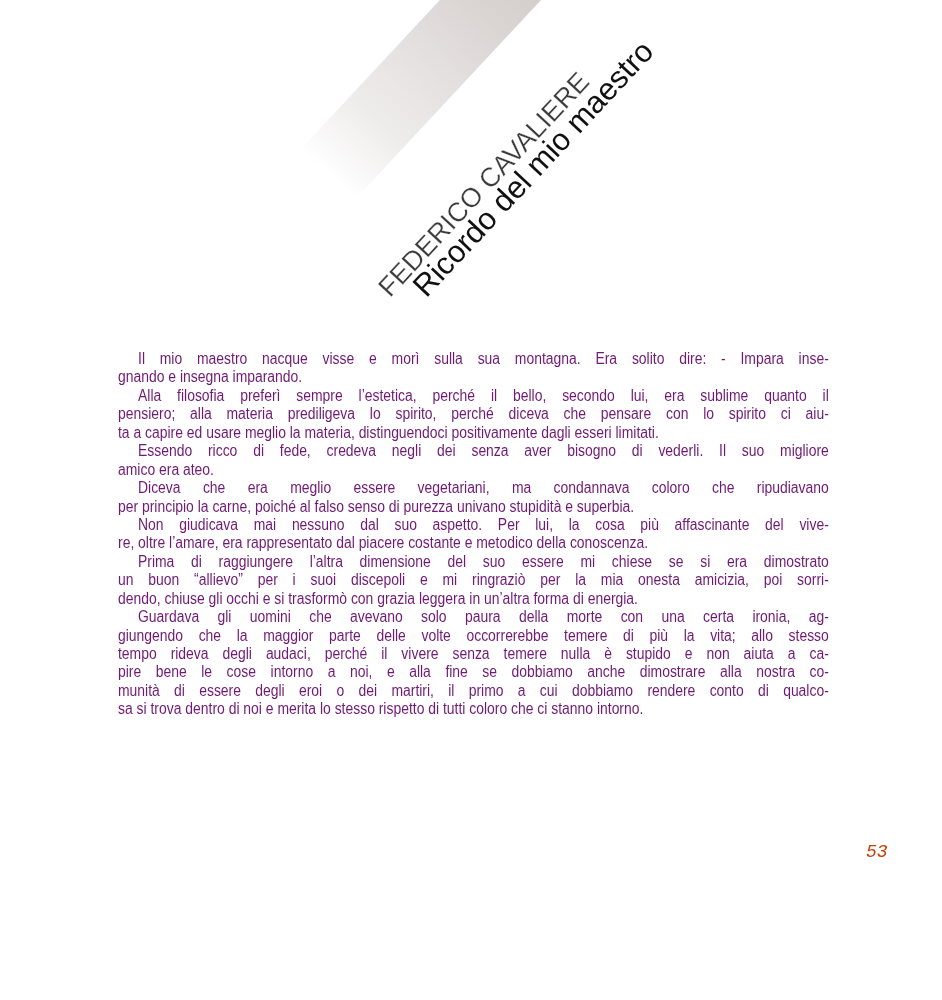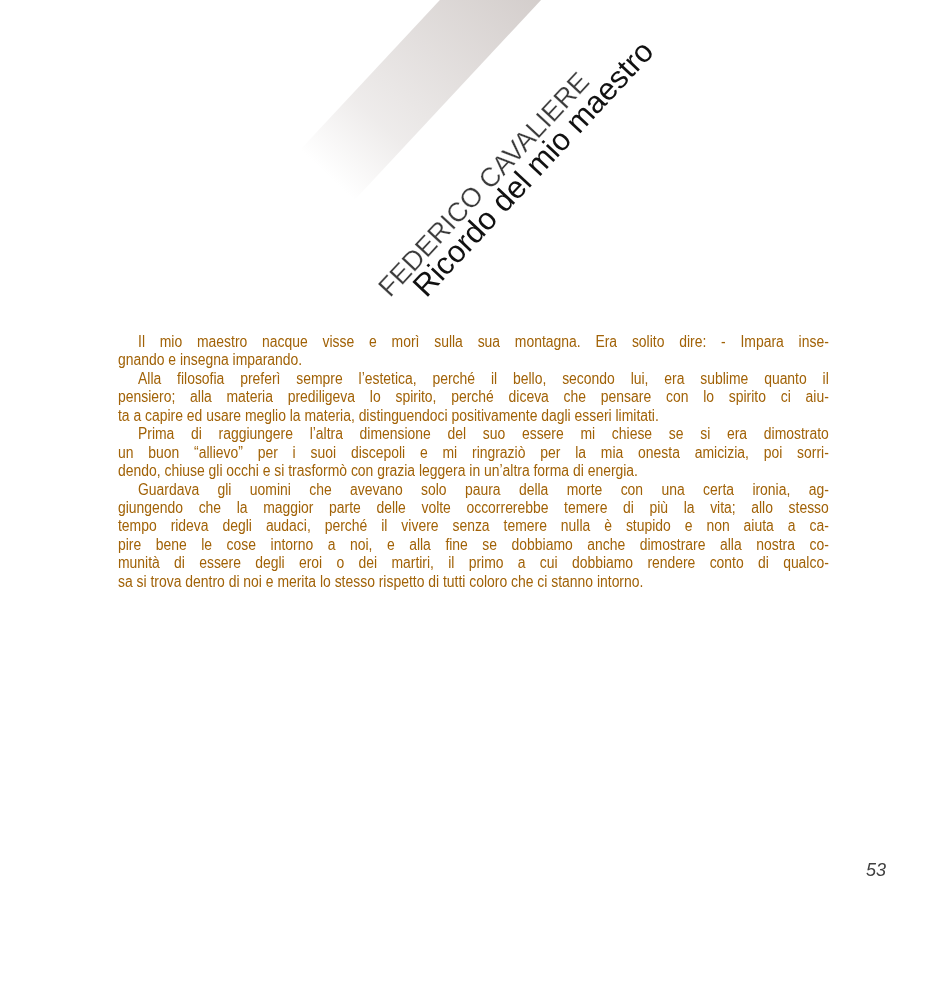--- a/index.html
+++ b/index.html
@@ -31,46 +31,46 @@
     opacity: 0.85;
   }
   .title {
     left: 432px; top: 268px;
     font-size: 31px; font-weight: normal;
     color: #111;
   }
 
   .body-text {
     position: absolute;
-    left: 118px; top: 333px;
+    left: 118px; top: 350px;
     width: 711px;
     font-family: "Liberation Sans", sans-serif;
     font-size: 16px;
-    color: #a16207;
+    color: #701a75;
   }
   .line {
     height: 18.45px;
     line-height: 18.45px;
     white-space: nowrap;
     text-align: justify;
     text-align-last: justify;
     transform: scaleX(0.87);
     transform-origin: 0 0;
     width: 817px;
   }
   .line.first { padding-left: 23px; width: 794px; }
   .line.last { text-align-last: left; }
 
   .page-number {
     position: absolute;
-    left: 866px; top: 860px;
-    font-family: Liberation Sans, sans-serif;
+    left: 866px; top: 842px;
+    font-family: Liberation Mono, monospace;
     font-style: italic;
     font-size: 18px;
-    color: #404040;
+    color: #c2410c;
   }
 </style>
 </head>
 <body>
 
 <div class="page">
 
   <div class="banner"></div>
 
   <div class="banner-line author">FEDERICO CAVALIERE</div>
@@ -80,20 +80,32 @@
     <div>
       <div class="line first">Il mio maestro nacque visse e morì sulla sua montagna. Era solito dire: - Impara inse-</div>
       <div class="line last">gnando e insegna imparando.</div>
     </div>
     <div>
       <div class="line first">Alla filosofia preferì sempre l’estetica, perché il bello, secondo lui, era sublime quanto il</div>
       <div class="line">pensiero; alla materia prediligeva lo spirito, perché diceva che pensare con lo spirito ci aiu-</div>
       <div class="line last">ta a capire ed usare meglio la materia, distinguendoci positivamente dagli esseri limitati.</div>
     </div>
     <div>
+      <div class="line first">Essendo ricco di fede, credeva negli dei senza aver bisogno di vederli. Il suo migliore</div>
+      <div class="line last">amico era ateo.</div>
+    </div>
+    <div>
+      <div class="line first">Diceva che era meglio essere vegetariani, ma condannava coloro che ripudiavano</div>
+      <div class="line last">per principio la carne, poiché al falso senso di purezza univano stupidità e superbia.</div>
+    </div>
+    <div>
+      <div class="line first">Non giudicava mai nessuno dal suo aspetto. Per lui, la cosa più affascinante del vive-</div>
+      <div class="line last">re, oltre l’amare, era rappresentato dal piacere costante e metodico della conoscenza.</div>
+    </div>
+    <div>
       <div class="line first">Prima di raggiungere l’altra dimensione del suo essere mi chiese se si era dimostrato</div>
       <div class="line">un buon “allievo” per i suoi discepoli e mi ringraziò per la mia onesta amicizia, poi sorri-</div>
       <div class="line last">dendo, chiuse gli occhi e si trasformò con grazia leggera in un’altra forma di energia.</div>
     </div>
     <div>
       <div class="line first">Guardava gli uomini che avevano solo paura della morte con una certa ironia, ag-</div>
       <div class="line">giungendo che la maggior parte delle volte occorrerebbe temere di più la vita; allo stesso</div>
       <div class="line">tempo rideva degli audaci, perché il vivere senza temere nulla è stupido e non aiuta a ca-</div>
       <div class="line">pire bene le cose intorno a noi, e alla fine se dobbiamo anche dimostrare alla nostra co-</div>
       <div class="line">munità di essere degli eroi o dei martiri, il primo a cui dobbiamo rendere conto di qualco-</div>

